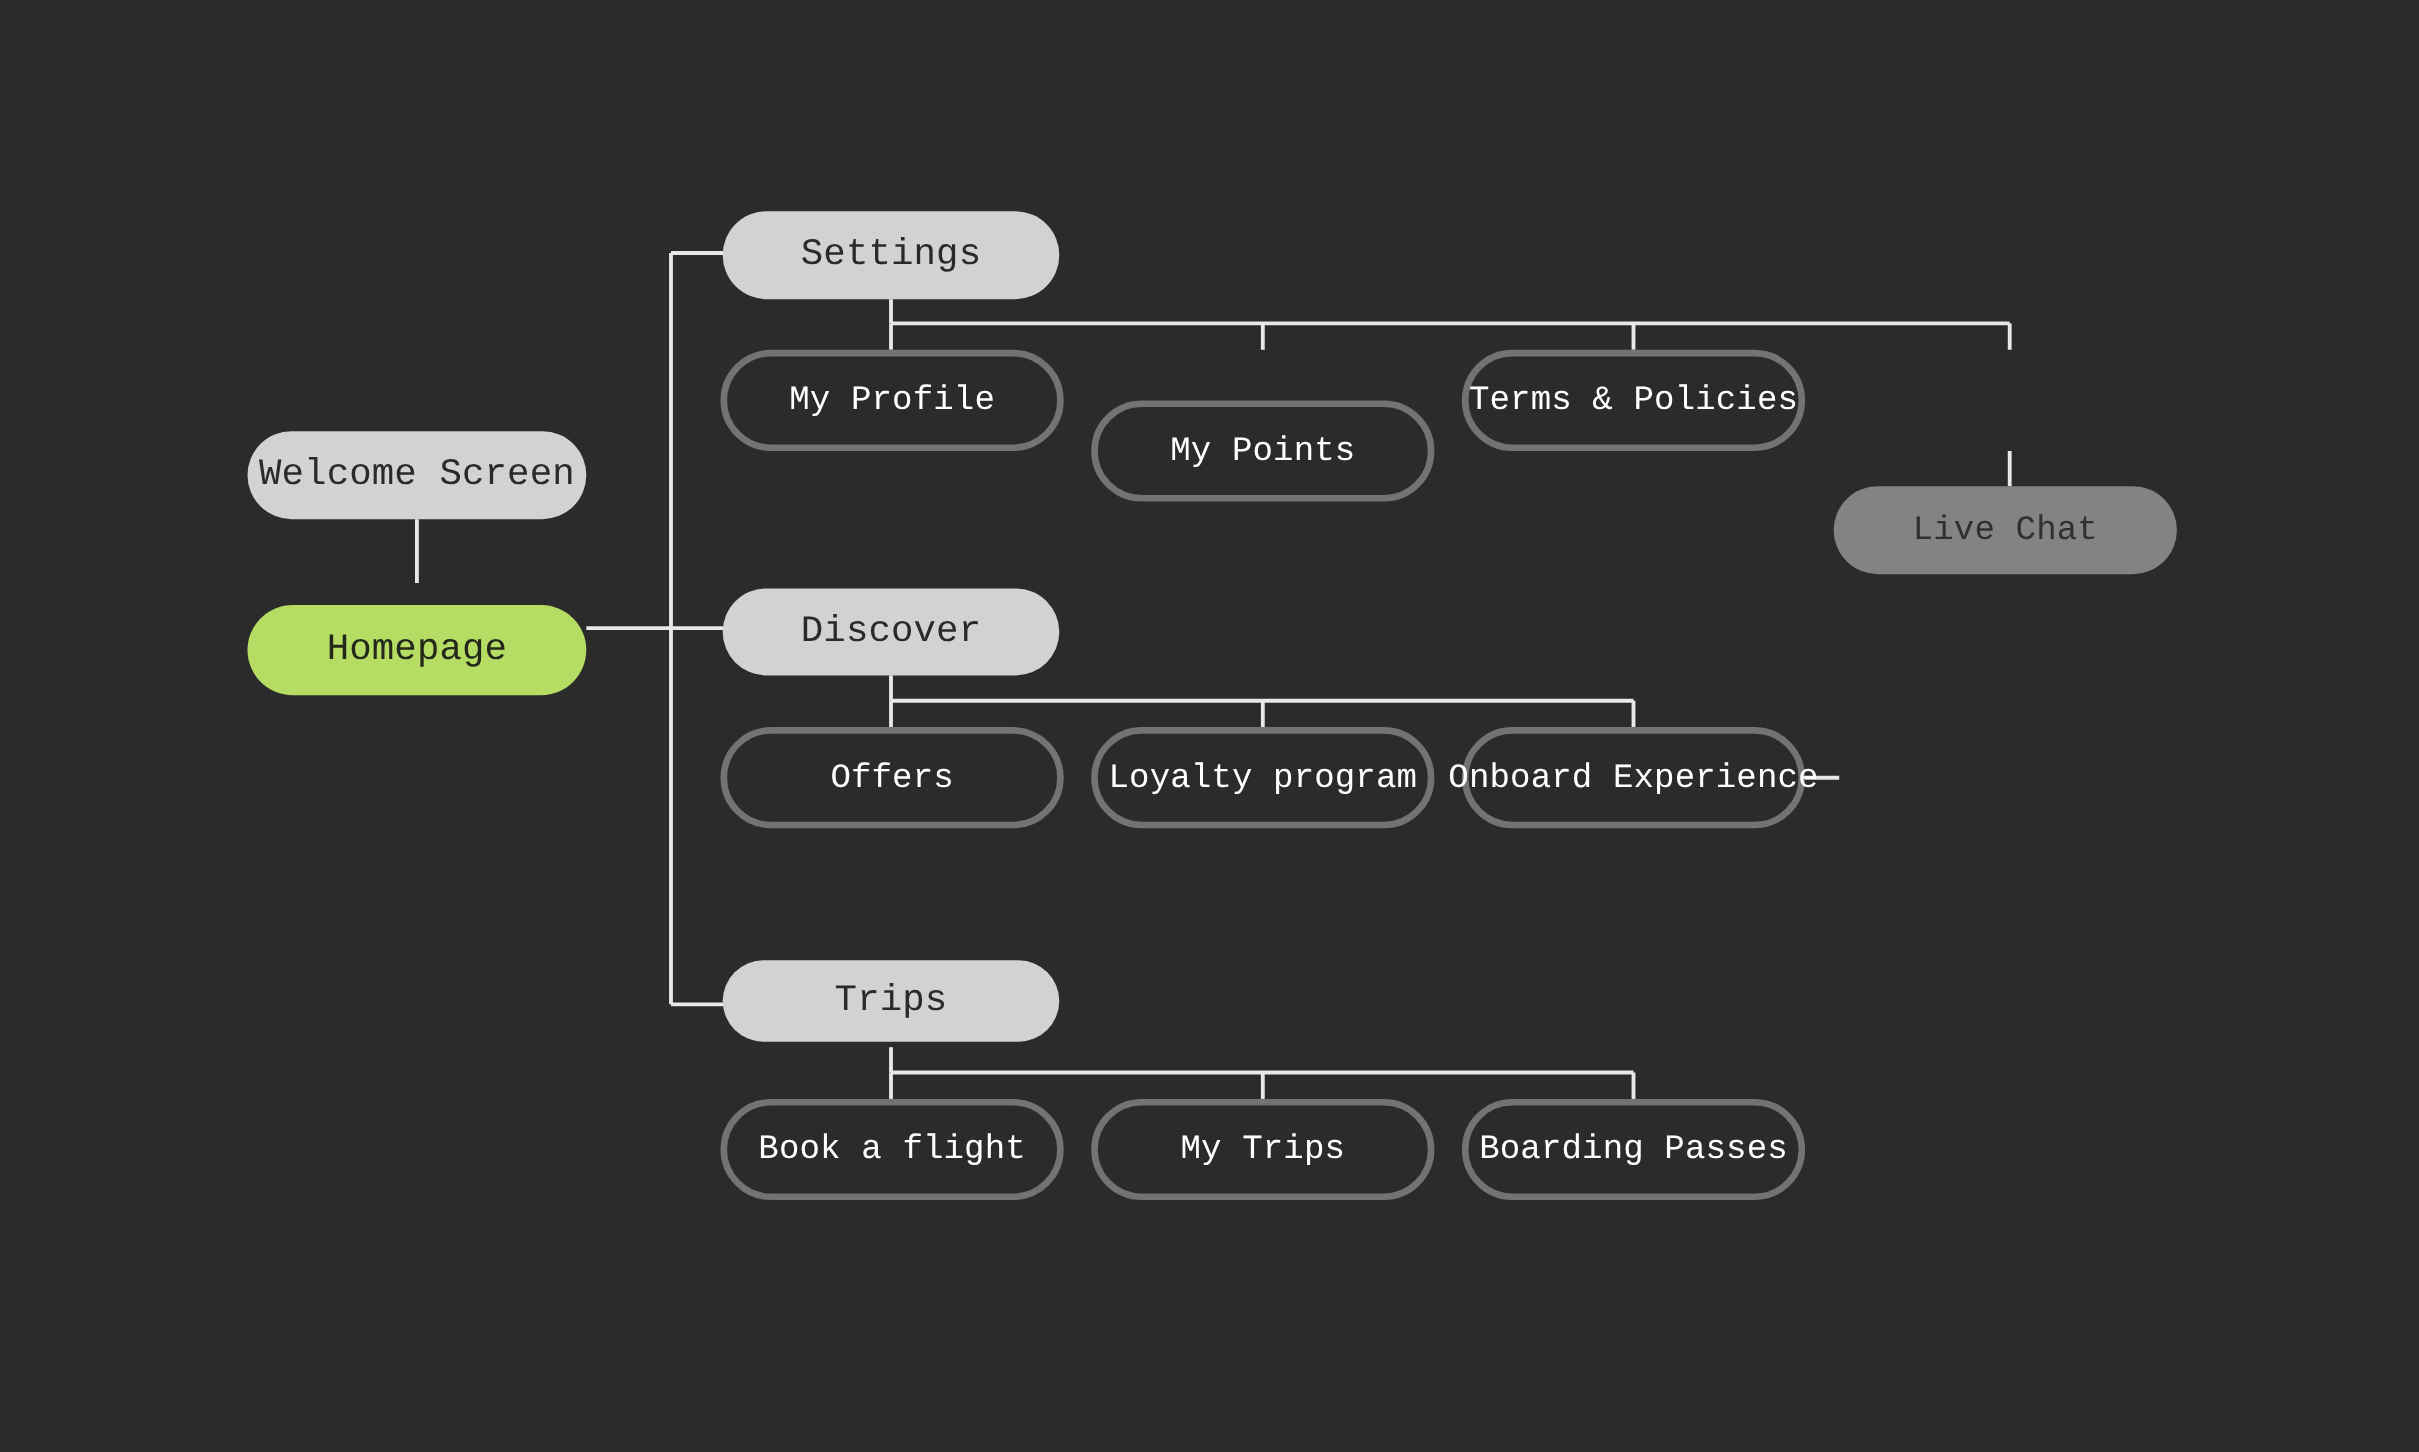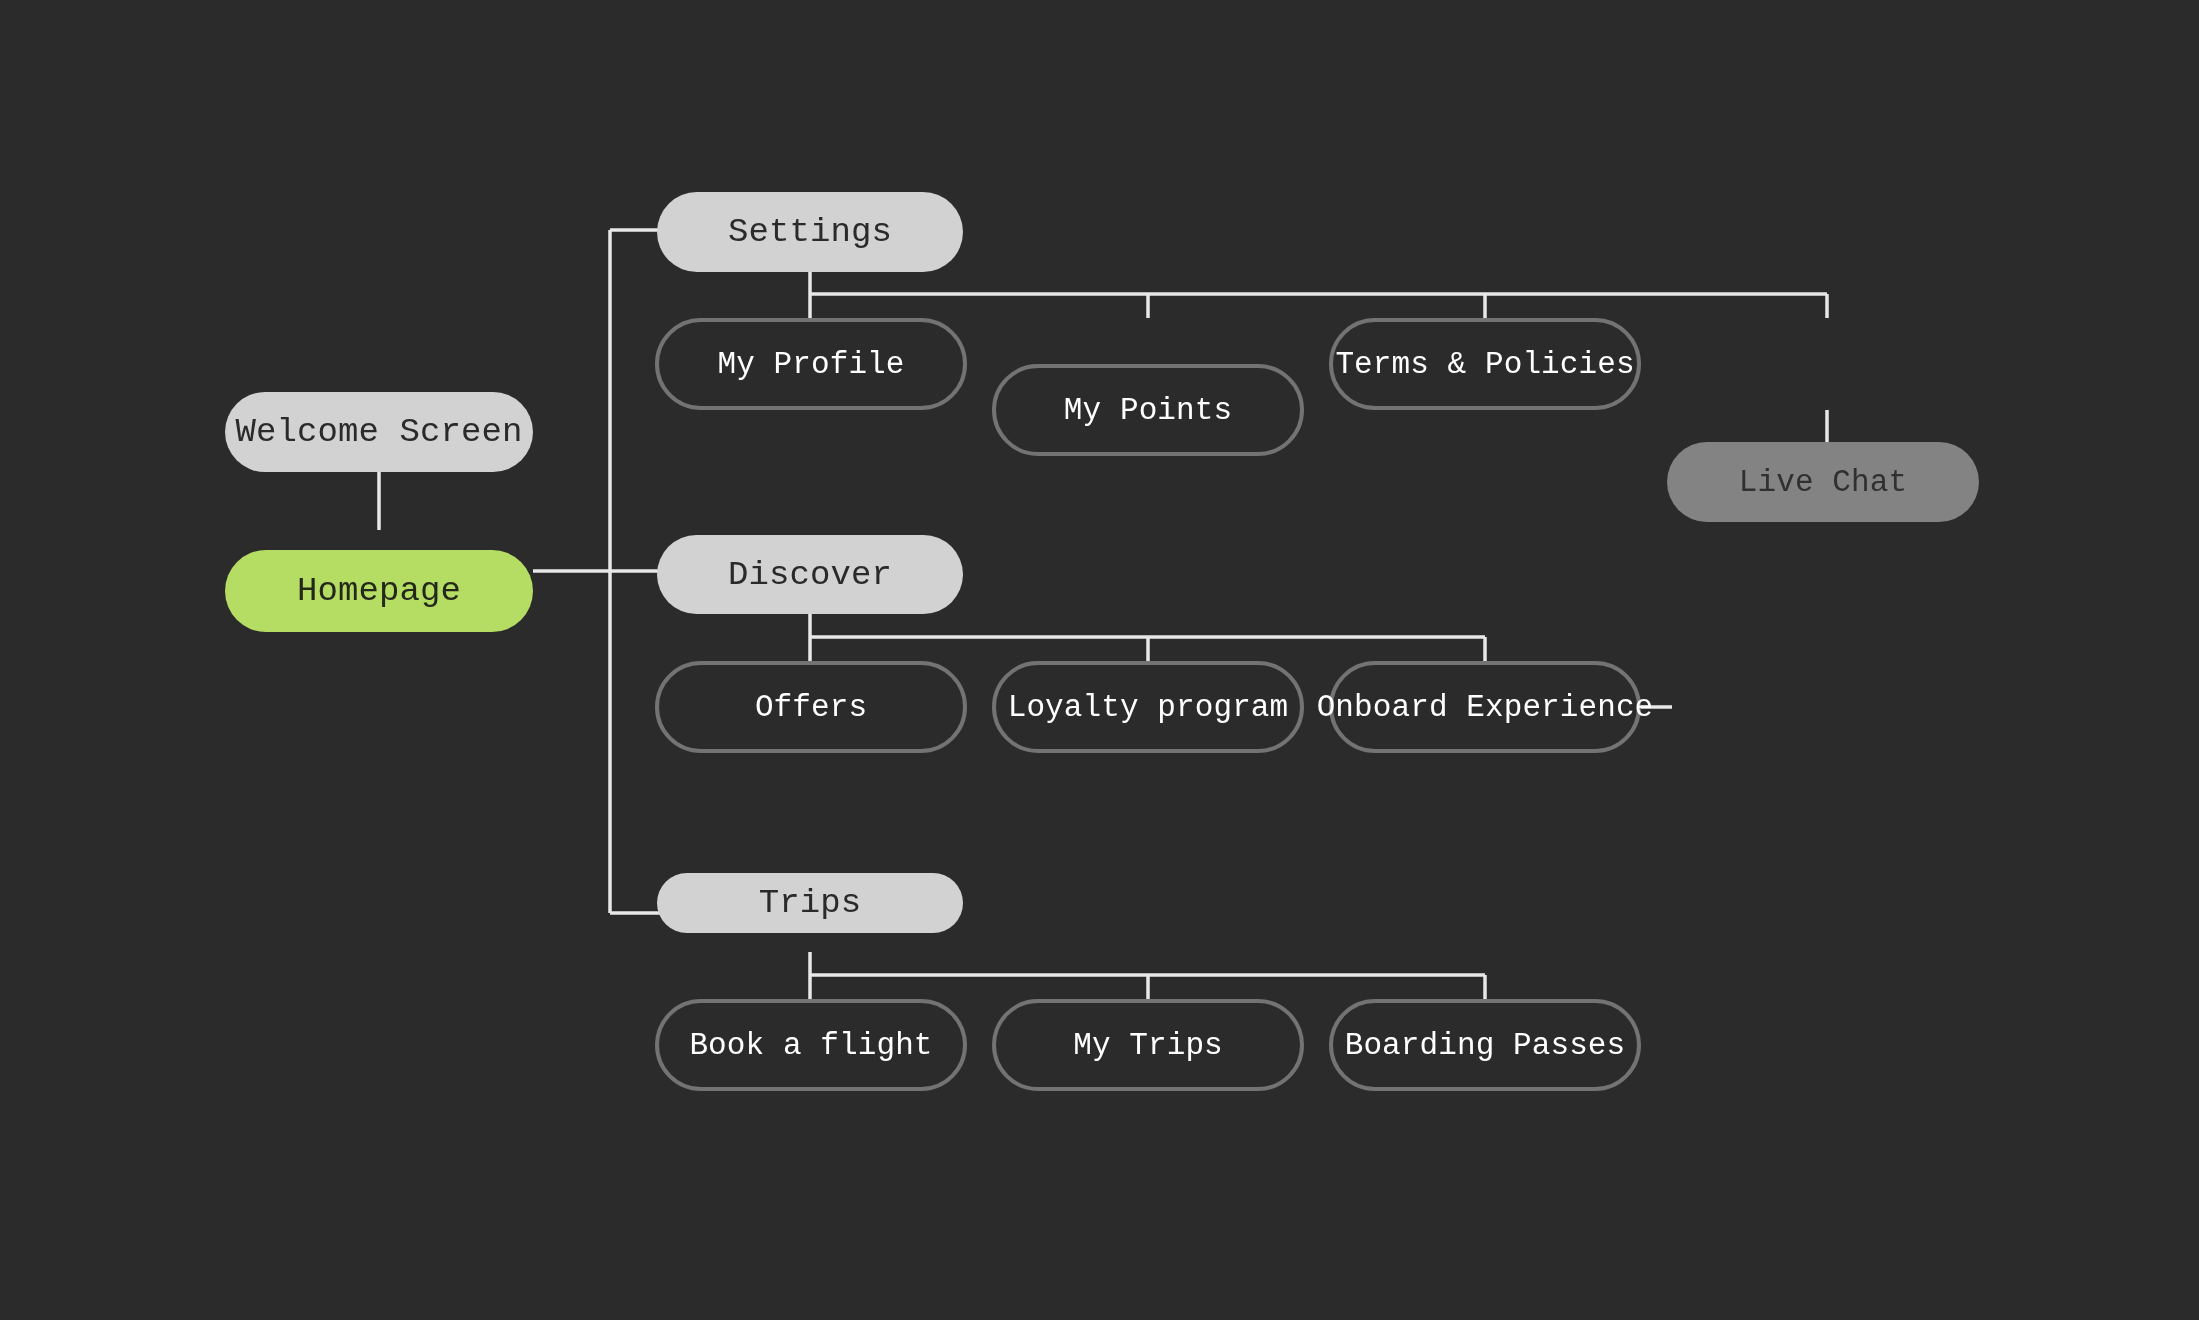--- a/index.html
+++ b/index.html
@@ -48,21 +48,21 @@
   .node.active {
     background: #b6dd63;
     color: #24281b;
     border: none;
     font-size: 34px;
   }
   
   .node.leaf {
     background: transparent;
     color: #ffffff;
-    border: 4px solid #737373;
+    border: 6px solid #737373;
     font-size: 31px;
   }
   
   .node.muted {
     background: #838383;
     color: #303030;
     border: none;
     font-size: 31px;
   }
   .node .lbl {
@@ -150,21 +150,21 @@
 
   <div class="node leaf" style="left:992px; top:661px; width:312px; height:92px;">
     <span class="lbl">Loyalty program</span>
   </div>
 
   <div class="node leaf" style="left:1329px; top:661px; width:312px; height:92px;">
     <span class="lbl">Onboard Experience</span>
   </div>
 
 
-  <div class="node section" style="left:657px; top:873px; width:306px; height:60px;text-align:center;">
+  <div class="node section" style="left:657px; top:873px; width:306px; height:74px;text-align:center;">
     <span class="lbl">Trips</span>
   </div>
 
   <div class="node leaf" style="left:992px; top:999px; width:312px; height:92px;">
     <span class="lbl">My Trips</span>
   </div>
 
   <div class="node leaf" style="left:655px; top:999px; width:312px; height:92px;">
     <span class="lbl">Book a flight</span>
   </div>

